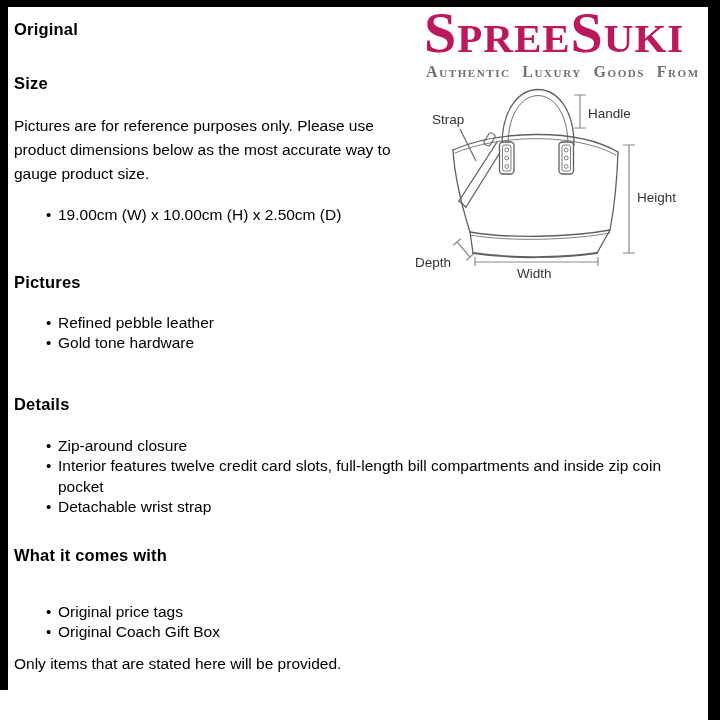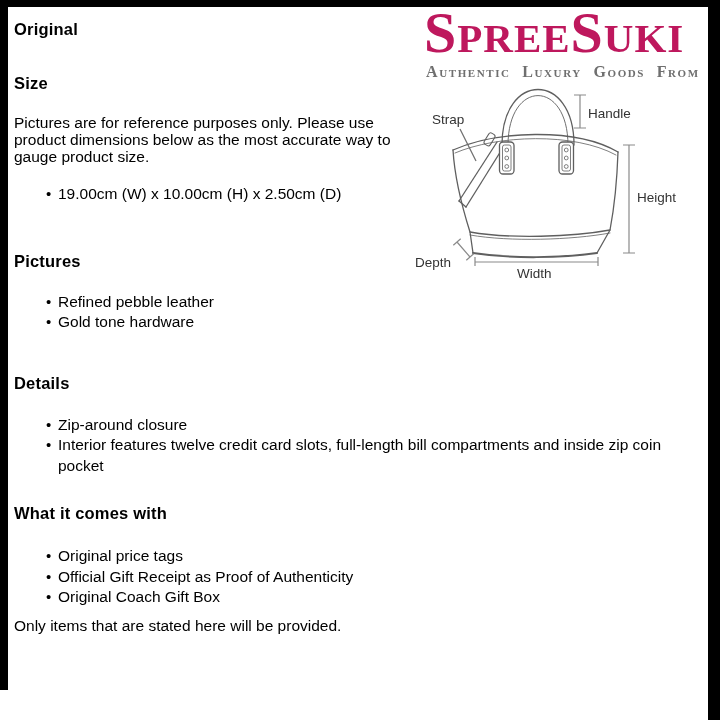--- a/index.html
+++ b/index.html
@@ -10,34 +10,34 @@
   }
   
   .bar{position:absolute;background:#000;z-index:6;}
   .bar-top{left:0;top:0;width:720px;height:7px;}
   .bar-left{left:0;top:0;width:8px;height:690px;}
   .bar-right{right:0;top:0;width:12px;height:720px;}
 
   
   #content{position:absolute;left:8px;top:7px;width:700px;padding:13px 0 0 6px;box-sizing:border-box;z-index:1;}
   h2{font-size:16.5px;line-height:19px;font-weight:bold;margin:0;letter-spacing:.2px;}
-  p{margin:0;font-size:15.5px;line-height:17px;}
+  p{margin:0;font-size:15.5px;line-height:24px;}
   ul{list-style:none;margin:0;padding:0 0 0 44px;font-size:15.5px;line-height:20.5px;}
   li{position:relative;}
   li::before{content:"\2022";position:absolute;left:-12px;font-size:15px;}
   .mt-cond-ul{margin-top:23px;}
   .mt-size-h{margin-top:35px;}
   .mt-size-p{margin-top:21px;width:392px;}
   .mt-size-ul{margin-top:19px;}
   .mt-mat-h{margin-top:47px;}
   .mt-mat-ul{margin-top:21px;}
   .mt-det-h{margin-top:41px;}
   .mt-det-ul{margin-top:22px;}
   .mt-come-h{margin-top:28px;}
-  .mt-come-ul{margin-top:23px;}
+  .mt-come-ul{margin-top:37px;}
   .mt-foot{margin-top:9px;}
   .det-wide{width:648px;}
 
   
   .logo{
     position:absolute;left:424px;top:4px;z-index:2;white-space:nowrap;
     font-family:"Liberation Serif",serif;font-weight:bold;
     font-variant:small-caps;font-size:58px;line-height:58px;
     letter-spacing:1px;color:#be185d;
   }
@@ -123,24 +123,24 @@
   <h2 class="mt-mat-h">Pictures</h2>
   <ul class="mt-mat-ul">
     <li>Refined pebble leather</li>
     <li>Gold tone hardware</li>
   </ul>
 
   <h2 class="mt-det-h">Details</h2>
   <ul class="mt-det-ul">
     <li>Zip-around closure</li>
     <li class="det-wide">Interior features twelve credit card slots, full-length bill compartments and inside zip coin pocket</li>
+    <li>Detachable wrist strap</li>
   </ul>
 
   <h2 class="mt-come-h">What it comes with</h2>
   <ul class="mt-come-ul">
     <li>Original price tags</li>
-    <li>Official Gift Receipt as Proof of Authenticity</li>
     <li>Original Coach Gift Box</li>
   </ul>
 
   <p class="mt-foot">Only items that are stated here will be provided.</p>
 
 </div>
 
 </body></html>

